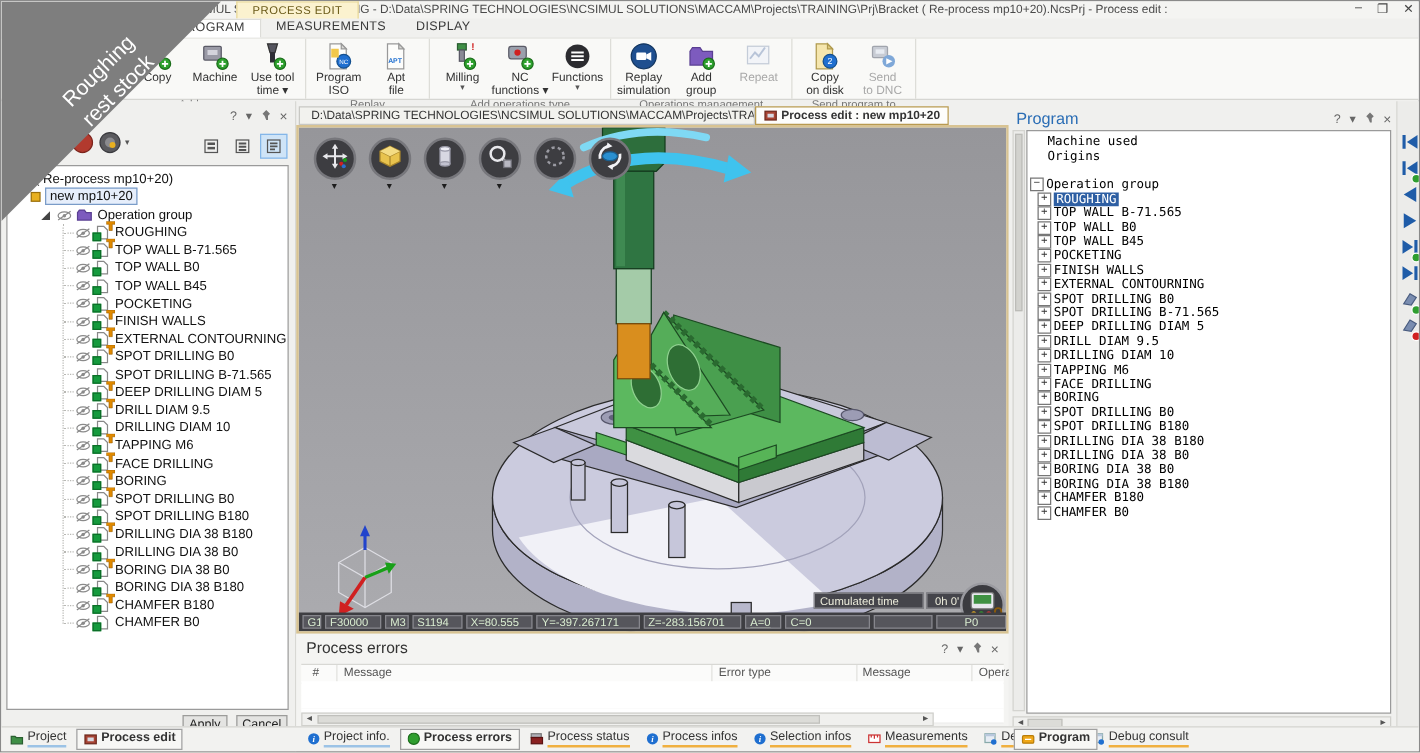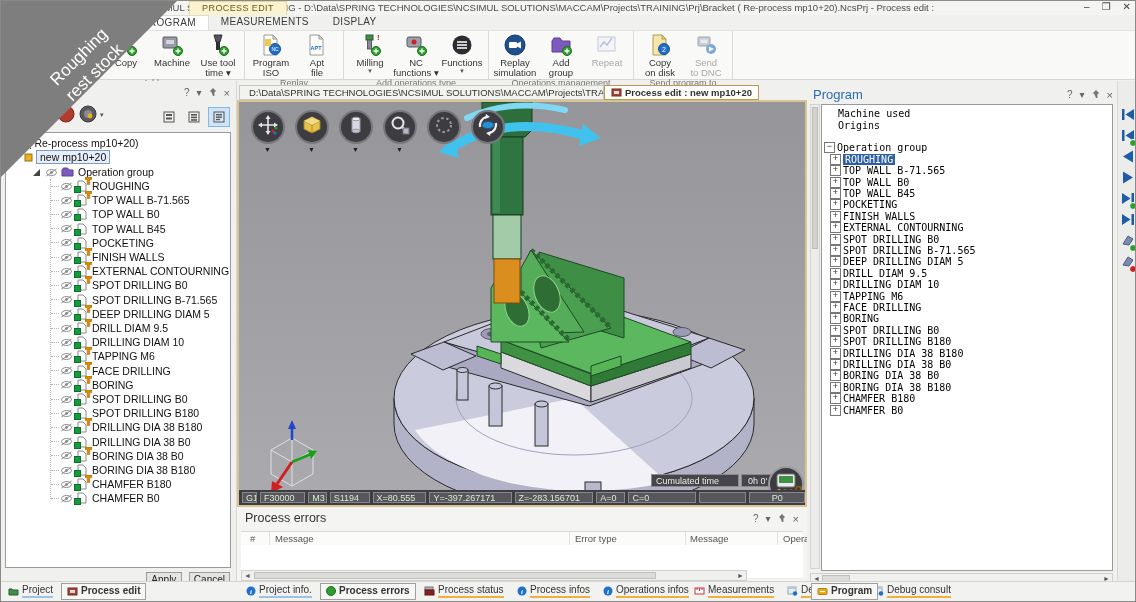--- a/index.html
+++ b/index.html
@@ -1192,21 +1192,21 @@
           </span>
           <span class="lbl">Process infos</span>
         </div>
         <div class="btab u-orange" style="left: 597px;">
           <span style="display:inline-flex;">
             <svg width="10" height="10">
               <circle cx="5" cy="5" r="4.5" fill="#1f6fd0"></circle>
               <text x="5" y="7.5" font-size="7" fill="#fff" text-anchor="middle" font-family="Liberation Serif" font-style="italic" font-weight="bold">i</text>
             </svg>
           </span>
-          <span class="lbl">Operations infos</span>
+          <span class="lbl">Selection infos</span>
         </div>
         <div class="btab u-orange" style="left: 688px;">
           <span style="display:inline-flex;">
             <svg width="11" height="10">
               <rect x="1" y="2" width="9" height="6" fill="#fff" stroke="#c33"></rect>
               <path d="M3,2 v2 M5.5,2 v3 M8,2 v2" stroke="#c33"></path>
             </svg>
           </span>
           <span class="lbl">Measurements</span>
         </div>

